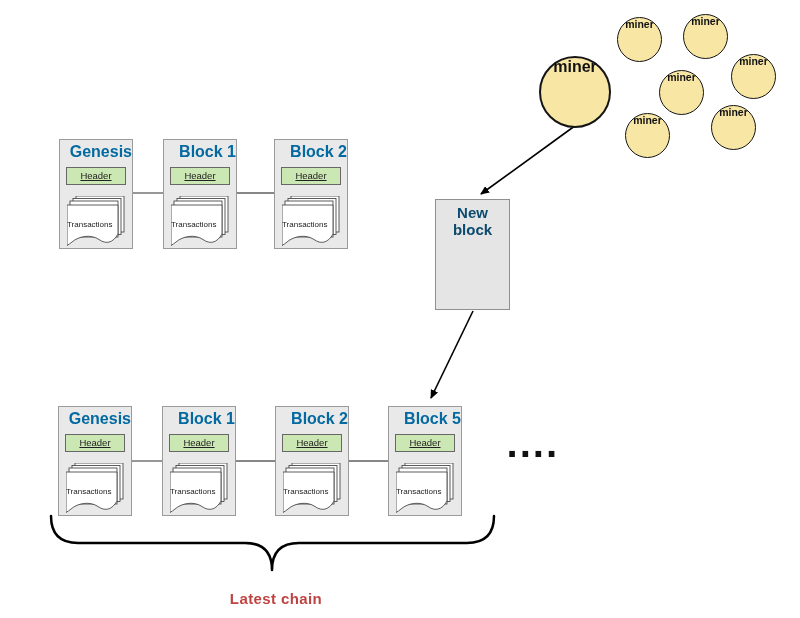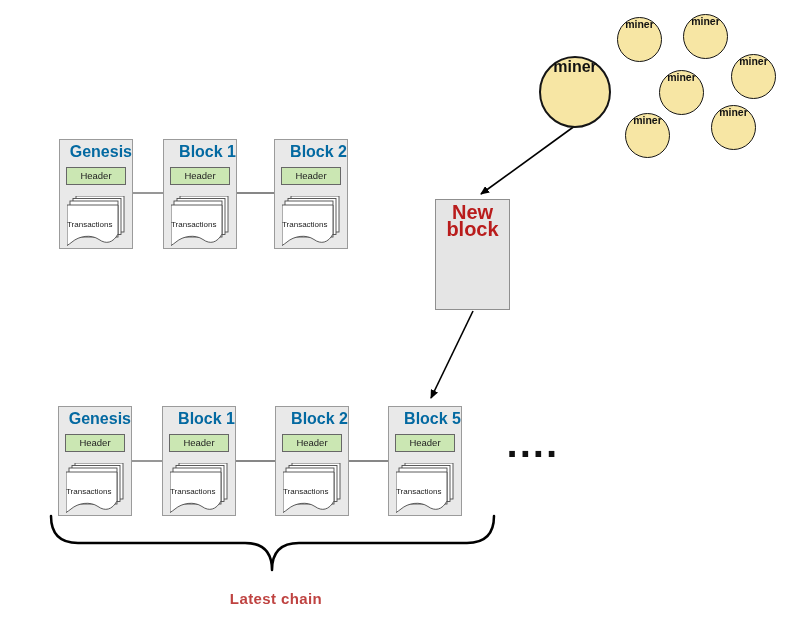--- a/index.html
+++ b/index.html
@@ -15,21 +15,21 @@
     position:absolute;width:74px;height:110px;box-sizing:border-box;
     background:#e9e9e9;border:1px solid #9b9b9b;
   }
   .block-title{
     position:absolute;left:0;top:3px;width:100%;text-align:right;
     font-size:16px;font-weight:bold;color:#0369a1;letter-spacing:0px;
   }
   .header-box{
     position:absolute;left:6px;top:27px;width:60px;height:18px;box-sizing:border-box;
     background:#cbe7b3;border:1px solid #676767;text-align:center;
-    font-size:9.5px;color:#222;line-height:16px;
+    font-size:9.5px;color:#222;line-height:16px;text-decoration:underline;
   }
   .tx-svg{position:absolute;left:7px;top:56px;width:60px;height:52px;overflow:visible;}
   .tx-label{
     position:absolute;left:7px;top:80px;width:33px;text-align:center;
     font-size:8px;color:#222;line-height:10px;
   }
 
   
   .miner{
     position:absolute;border-radius:50%;background:#f7e6a4;border:1.5px solid #151515;
@@ -39,21 +39,21 @@
   .miner-small{width:45px;height:45px;font-size:10.5px;}
   .miner-big{width:72px;height:72px;font-size:16px;border-width:2px;}
 
   
   .new-block{
     position:absolute;left:435px;top:199px;width:75px;height:111px;box-sizing:border-box;
     background:#e5e5e5;border:1px solid #8f8f8f;text-align:center;
   }
   .new-block span{
     display:block;width:58px;margin:4px auto 0;
-    font-size:20px;font-weight:bold;line-height:17px;color:#b91c1c;
+    font-size:15px;font-weight:bold;line-height:17px;color:#0c4a6e;
   }
 
   
   .ellipsis{
     position:absolute;left:506px;top:430px;
     font-size:32px;line-height:32px;font-weight:bold;color:#111;
     letter-spacing:1px;font-family:"DejaVu Sans",sans-serif;
   }
 
   

